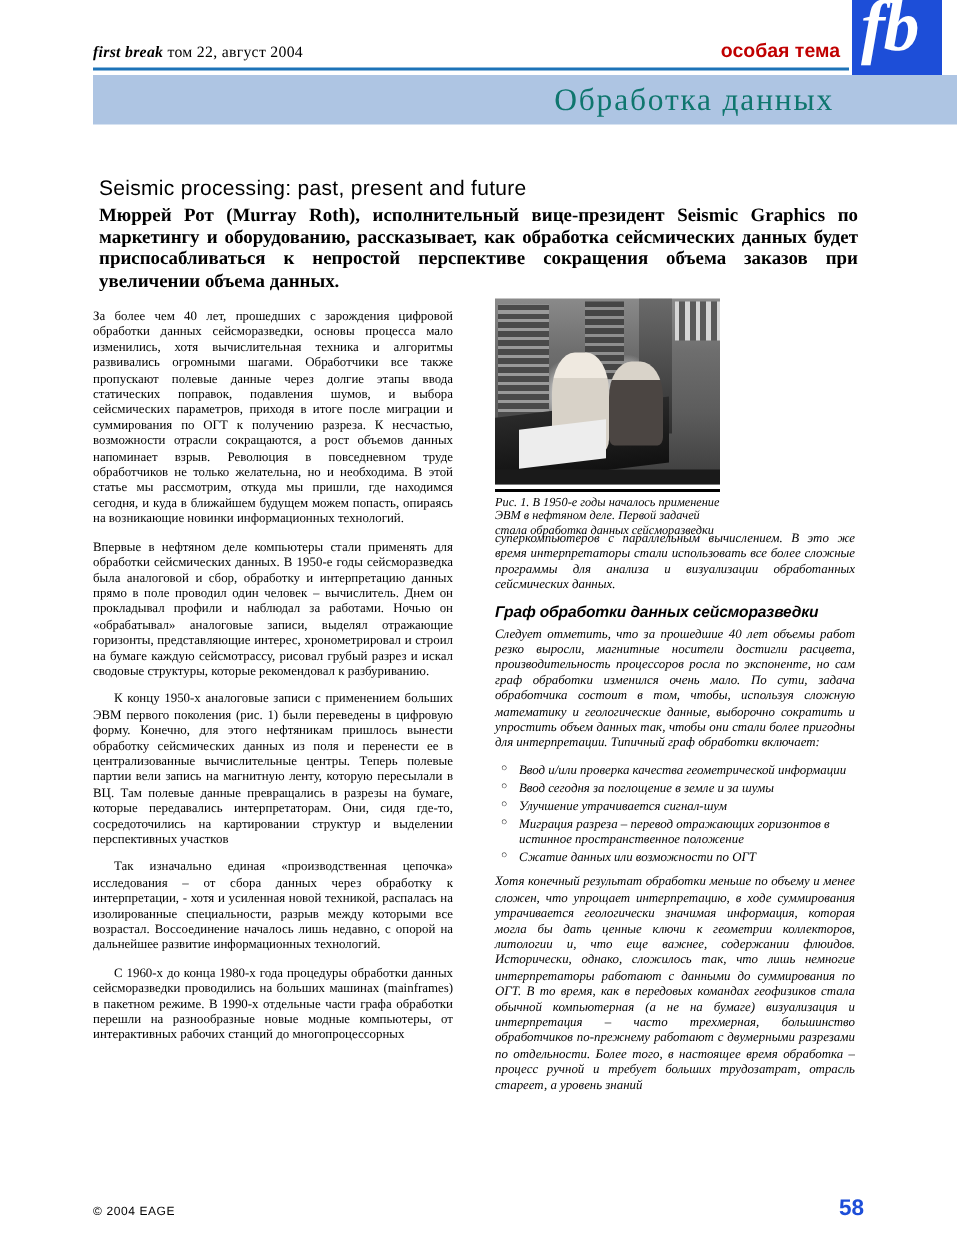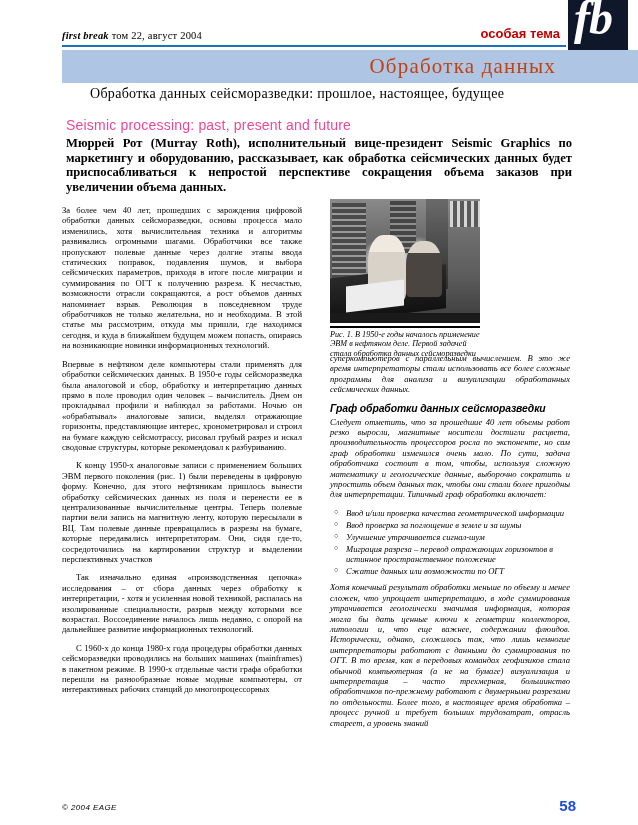--- a/index.html
+++ b/index.html
@@ -22,21 +22,21 @@
     left: 0; top: 0;
     width: 638px;
     height: 100px;
   }
   .logo-box {
     position: absolute;
     right: 10px;
     top: 0;
     width: 60px;
     height: 58px;
-    background: #0f172a;
+    background: #1d4ed8;
     overflow: hidden;
   }
   .logo-text {
     position: absolute;
     left: 6px;
     top: -6px;
     font-family: "Liberation Serif", serif;
     font-style: italic;
     font-weight: 700;
     font-size: 48px;
@@ -82,42 +82,42 @@
     width: 576px;
     height: 33px;
     background: #aec5e3;
   }
   .band-title {
     position: absolute;
     right: 82px;
     top: 54px;
     font-family: "Liberation Serif", serif;
     font-size: 21px;
-    color: #c2410c;
+    color: #0f766e;
     letter-spacing: 1.2px;
     white-space: nowrap;
   }
   .subhead {
     position: absolute;
     left: 90px;
     top: 86px;
     font-family: "Liberation Serif", serif;
     font-size: 14px;
     letter-spacing: 0.3px;
     white-space: nowrap;
   }
 
   
   .eng-title {
     position: absolute;
     left: 66px;
     top: 117px;
     font-family: "Liberation Sans", sans-serif;
     font-size: 14px;
-    color: #ec4899;
+    color: #000000;
     letter-spacing: 0.2px;
     white-space: nowrap;
   }
   .standfirst {
     position: absolute;
     left: 66px;
     top: 136px;
     width: 506px;
     font-family: "Liberation Serif", serif;
     font-weight: 700;
@@ -248,21 +248,20 @@
 
   
   .footer-copy {
     position: absolute;
     left: 62px;
     top: 803px;
     font-family: "Liberation Sans", sans-serif;
     font-size: 8px;
     letter-spacing: 0.4px;
     color: #000;
-    font-style: italic;
   }
   .footer-page {
     position: absolute;
     right: 62px;
     top: 797px;
     font-family: "Liberation Sans", sans-serif;
     font-weight: 700;
     font-size: 15px;
     color: #1d4ed8;
   }
@@ -280,21 +279,20 @@
     <span class="fb-italic">first break</span><span> том 22, август 2004</span>
   </div>
 
   <div class="rubric">особая тема</div>
 
   <div class="rule-top"></div>
 
   <div class="band"></div>
   <div class="band-title">Обработка данных</div>
 
-  <div class="subhead">Обработка данных сейсморазведки: прошлое, настоящее, будущее</div>
 </div>
 
 <div class="eng-title">Seismic processing: past, present and future</div>
 <div class="standfirst">Мюррей Рот (Murray Roth), исполнительный вице-президент Seismic Graphics по маркетингу и оборудованию, рассказывает, как обработка сейсмических данных будет приспосабливаться к непростой перспективе сокращения объема заказов при увеличении объема данных.</div>
 
 <div class="fig-wrap">
   <div class="fig-photo">
     <div class="panelA"></div>
     <div class="panelB"></div>
     <div class="panelC"></div>
@@ -317,21 +315,21 @@
   <p>С 1960-х до конца 1980-х года процедуры обработки данных сейсморазведки проводились на больших машинах (mainframes) в пакетном режиме. В 1990-х отдельные части графа обработки перешли на разнообразные новые модные компьютеры, от интерактивных рабочих станций до многопроцессорных</p>
 </div>
 
 <div class="col" id="col-right">
   <div class="col-right-top-pad"></div>
   <p class="noindent">суперкомпьютеров с параллельным вычислением. В это же время интерпретаторы стали использовать все более сложные программы для анализа и визуализации обработанных сейсмических данных.</p>
   <h2 class="section">Граф обработки данных сейсморазведки</h2>
   <p class="noindent">Следует отметить, что за прошедшие 40 лет объемы работ резко выросли, магнитные носители достигли расцвета, производительность процессоров росла по экспоненте, но сам граф обработки изменился очень мало. По сути, задача обработчика состоит в том, чтобы, используя сложную математику и геологические данные, выборочно сократить и упростить объем данных так, чтобы они стали более пригодны для интерпретации. Типичный граф обработки включает:</p>
   <ul class="bullets">
     <li>Ввод и/или проверка качества геометрической информации</li>
-    <li>Ввод проверка за поглощение в земле и за шумы</li>
+    <li>Ввод сегодня за поглощение в земле и за шумы</li>
     <li>Улучшение утрачивается сигнал-шум</li>
     <li>Миграция разреза – перевод отражающих горизонтов в истинное пространственное положение</li>
     <li>Сжатие данных или возможности по ОГТ</li>
   </ul>
   <p class="noindent">Хотя конечный результат обработки меньше по объему и менее сложен, что упрощает интерпретацию, в ходе суммирования утрачивается геологически значимая информация, которая могла бы дать ценные ключи к геометрии коллекторов, литологии и, что еще важнее, содержании флюидов. Исторически, однако, сложилось так, что лишь немногие интерпретаторы работают с данными до суммирования по ОГТ. В то время, как в передовых командах геофизиков стала обычной компьютерная (а не на бумаге) визуализация и интерпретация – часто трехмерная, большинство обработчиков по-прежнему работают с двумерными разрезами по отдельности. Более того, в настоящее время обработка – процесс ручной и требует больших трудозатрат, отрасль стареет, а уровень знаний</p>
 </div>
 
 <div class="footer-copy">© 2004 EAGE</div>
 <div class="footer-page">58</div>
 

